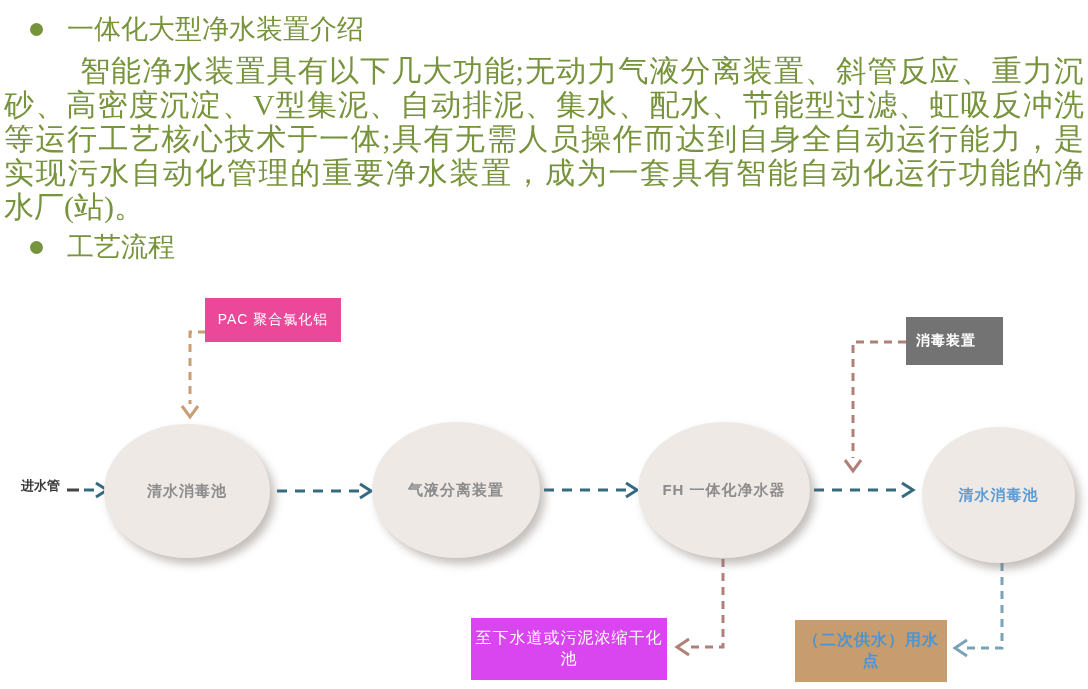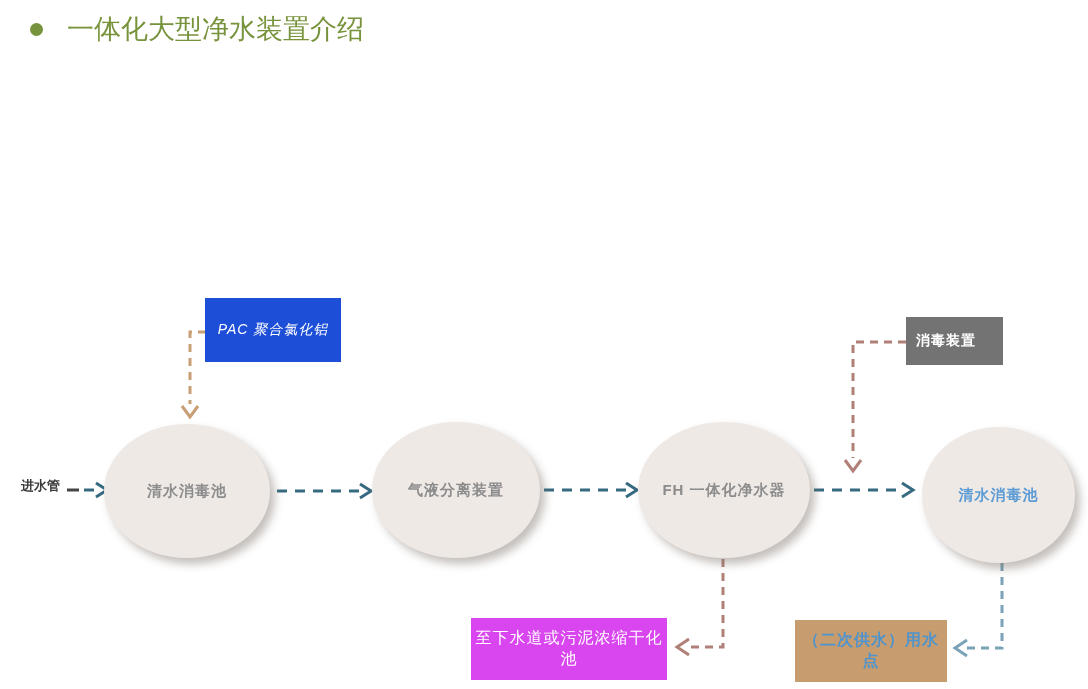--- a/index.html
+++ b/index.html
@@ -24,21 +24,21 @@
     font-family:"Liberation Sans","DejaVu Sans",sans-serif;
     font-weight:bold; font-size:15px; color:#8C8C8C; letter-spacing:1px;
     text-align:center;
   }
   .node.blue-label { color:#5B9BD5; }
   .tagbox {
     position:absolute; display:flex; align-items:center; justify-content:center;
     font-family:"Liberation Sans","DejaVu Sans",sans-serif;
     color:#ffffff; font-size:14px; letter-spacing:1px; text-align:center;
   }
-  .tag-pac   { left:205px; top:298px; width:136px; height:64px; background:#1d4ed8;font-style:italic; }
+  .tag-pac   { left:205px; top:298px; width:136px; height:44px; background:#ec4899; }
   .tag-dis   { left:906px; top:317px; width:97px;  height:48px; background:#737373; font-weight:bold; justify-content:flex-start; padding-left:10px; box-sizing:border-box; }
   .tag-sewer { left:471px; top:618px; width:196px; height:62px; background:#d946ef; font-size:16px; }
   .tag-sec   { left:795px; top:620px; width:152px; height:62px; background:#C79C6E; font-size:16px; font-weight:bold; color:#4E94CE; }
   .node-1 { left:104px; top:424px; width:166px; height:134px; }
   .node-2 { left:372px; top:422px; width:168px; height:136px; }
   .node-3 { left:638px; top:422px; width:172px; height:136px; }
   .node-4 { left:922px; top:427px; width:153px; height:136px; }
   .inlet-label {
     position:absolute; left:21px; top:477px;
     font-family:"Liberation Sans","DejaVu Sans",sans-serif;
@@ -47,20 +47,31 @@
   .connector-layer { position:absolute; left:0; top:0; width:1088px; height:689px; pointer-events:none; }
 </style>
 </head>
 <body>
 
 <div class="page">
 
   <div class="bullet-row">
     <span class="bullet-dot"></span>
     <span class="h1">一体化大型净水装置介绍</span>
+  </div>
+  <div class="para">
+    <div class="pline first">智能净水装置具有以下几大功能;无动力气液分离装置、斜管反应、重力沉</div>
+    <div class="pline">砂、高密度沉淀、V型集泥、自动排泥、集水、配水、节能型过滤、虹吸反冲洗</div>
+    <div class="pline">等运行工艺核心技术于一体;具有无需人员操作而达到自身全自动运行能力，是</div>
+    <div class="pline">实现污水自动化管理的重要净水装置，成为一套具有智能自动化运行功能的净</div>
+    <div class="pline last">水厂(站)。</div>
+  </div>
+  <div class="bullet-row second">
+    <span class="bullet-dot"></span>
+    <span class="h1">工艺流程</span>
   </div>
 
   <svg class="connector-layer" width="1088" height="689" viewBox="0 0 1088 689" xmlns="http://www.w3.org/2000/svg">
 
     <path d="M67 490 L79 490" stroke="#444444" stroke-width="3" fill="none"></path>
 
     <g stroke="#366A80" stroke-width="3" fill="none" stroke-dasharray="10 8">
       <path d="M84 490 L94 490"></path>
       <path d="M277 491 L359 491"></path>
       <path d="M544 490 L627 490"></path>

